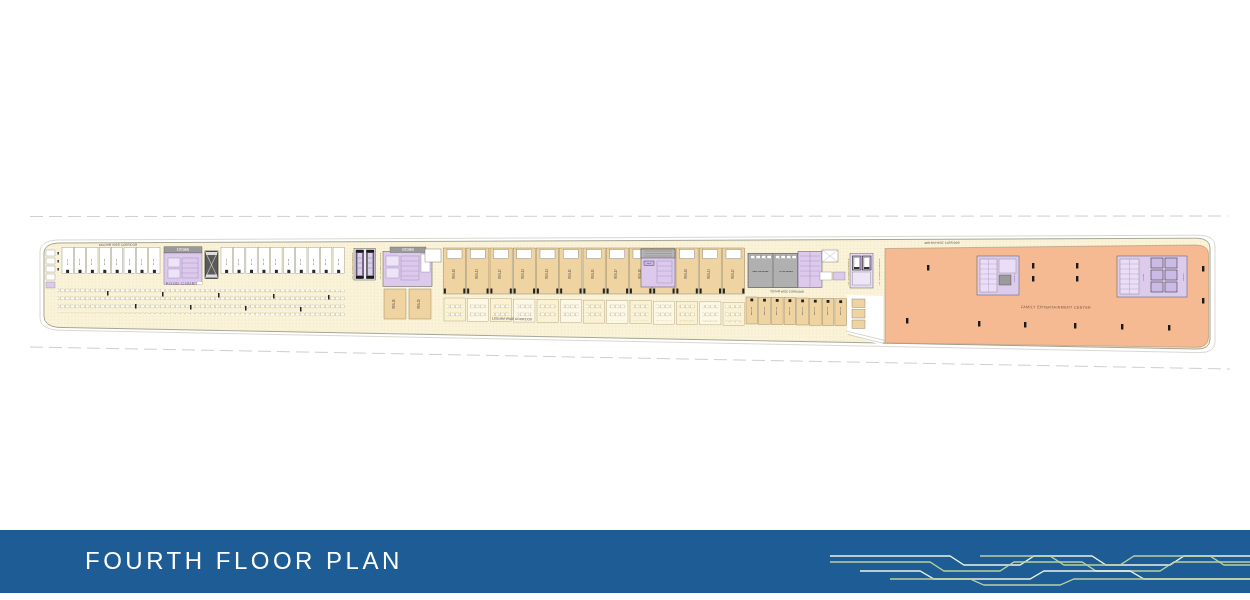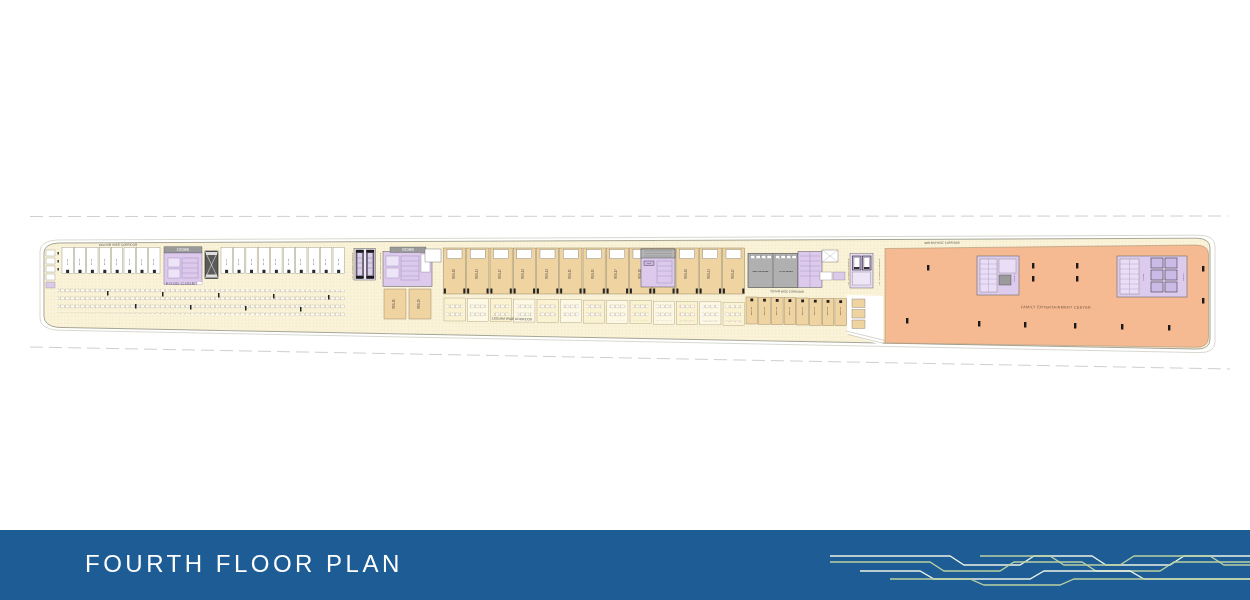--- a/index.html
+++ b/index.html
@@ -1,20 +1,20 @@
 <!DOCTYPE html>
 <html><head>
 <meta charset="utf-8">
 <style>
   html,body{margin:0;padding:0;}
   body{width:1250px;height:600px;background:#ffffff;position:relative;overflow:hidden;
        font-family:"Liberation Sans",sans-serif;}
   #plan-svg{position:absolute;left:0;top:0;}
   svg text{font-family:"Liberation Sans",sans-serif;}
-  #footer{position:absolute;left:0;top:530px;width:1250px;height:70px;}
+  #footer{position:absolute;left:0;top:530px;width:1250px;height:63px;}
   #footer-title{position:absolute;left:85px;top:50%;transform:translateY(-52%);
        color:#ffffff;font-size:24px;font-weight:500;letter-spacing:3.5px;white-space:nowrap;}
   #traces{position:absolute;right:0;top:20px;}
   .vlabel{fill:#8a7430;}
   .clabel{fill:#555555;}
 </style>
 </head>
 <body>
 
 <svg id="plan-svg" width="1250" height="600" viewBox="0 0 1250 600">

